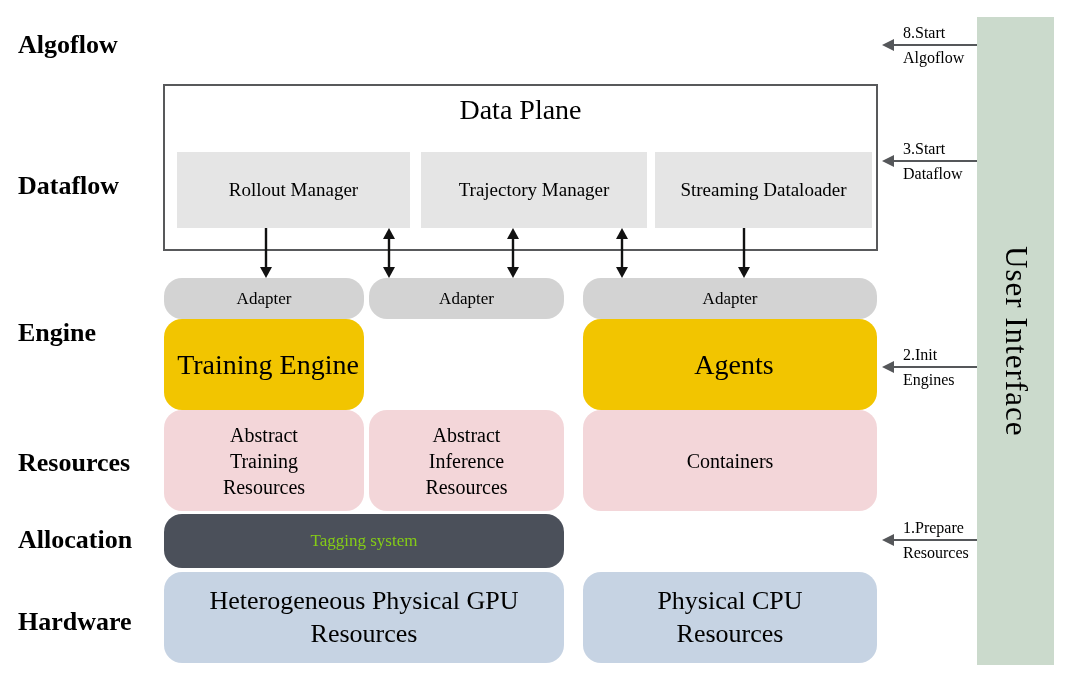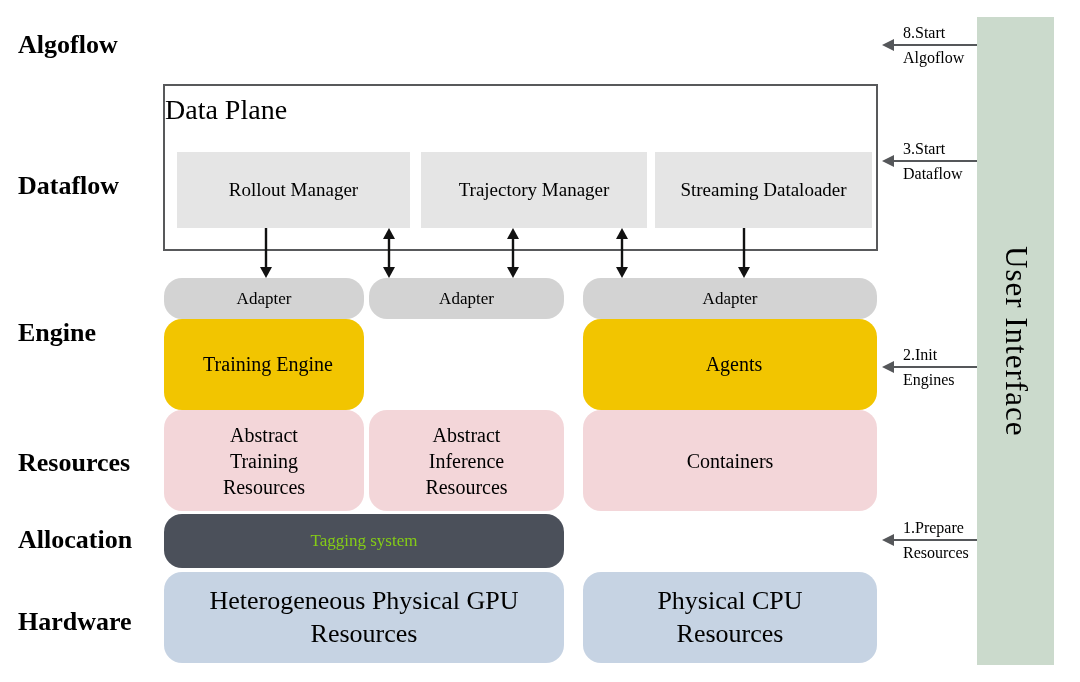--- a/index.html
+++ b/index.html
@@ -17,37 +17,37 @@
   
   .algorithms-box{
     position:absolute;left:163px;top:17px;width:715px;height:54px;box-sizing:border-box;
     border:2px solid #58595b;background:#fff;display:flex;align-items:center;justify-content:center;
     font-size:26px;
   }
   .dataplane-box{
     position:absolute;left:163px;top:84px;width:715px;height:167px;box-sizing:border-box;
     border:2px solid #58595b;background:#fff;
   }
-  .dp-title{position:absolute;top:8px;left:0;width:100%;font-size:28px;}
+  .dp-title{position:absolute;top:8px;left:0;width:100%;text-align:center;font-size:28px;}
   .manager{
     position:absolute;top:66px;height:76px;background:#e5e5e5;
     display:flex;align-items:center;justify-content:center;font-size:19px;
   }
   .mgr-1{left:12px;width:233px}
   .mgr-2{left:256px;width:226px}
   .mgr-3{left:490px;width:217px}
 
   
   .cellbox{position:absolute;display:flex;align-items:center;justify-content:center;text-align:center;box-sizing:border-box;border-radius:18px;}
   .c1{left:164px;width:200px}
   .c2{left:369px;width:195px}
   .c3{left:583px;width:294px}
   .cwide{left:164px;width:400px}
   .row-adapter{top:278px;height:41px;background:#d3d3d3;font-size:17px;}
-  .row-engine{top:319px;height:91px;background:#f2c500;font-size:20px;padding-left:8px;}
+  .row-engine{top:319px;height:91px;background:#f2c500;font-size:28px;padding-left:8px;}
   .row-res{top:410px;height:101px;background:#f3d6d9;font-size:20px;line-height:1.3;white-space:pre-line;}
   .row-alloc{top:514px;height:54px;background:#4b505a;color:#84cc16;font-size:17px;}
   .row-hw{top:572px;height:91px;background:#c6d3e3;font-size:26px;line-height:1.25;white-space:pre-line;}
 
   
   .ui-bar{
     position:absolute;left:977px;top:17px;width:77px;height:648px;background:#cbdacc;
     display:flex;align-items:center;justify-content:center;
   }
   .ui-text{writing-mode:vertical-rl;font-size:31px;letter-spacing:1px;white-space:nowrap;}

